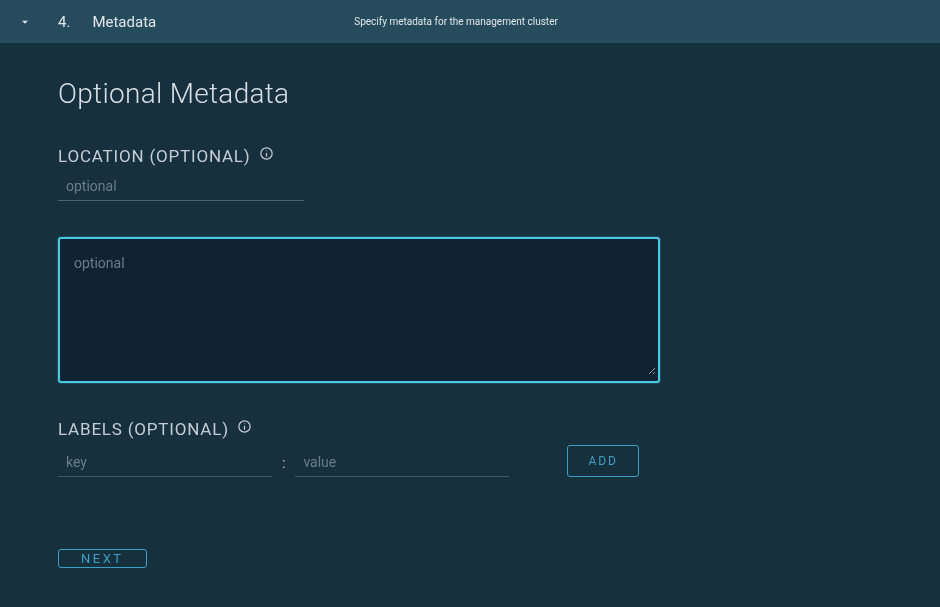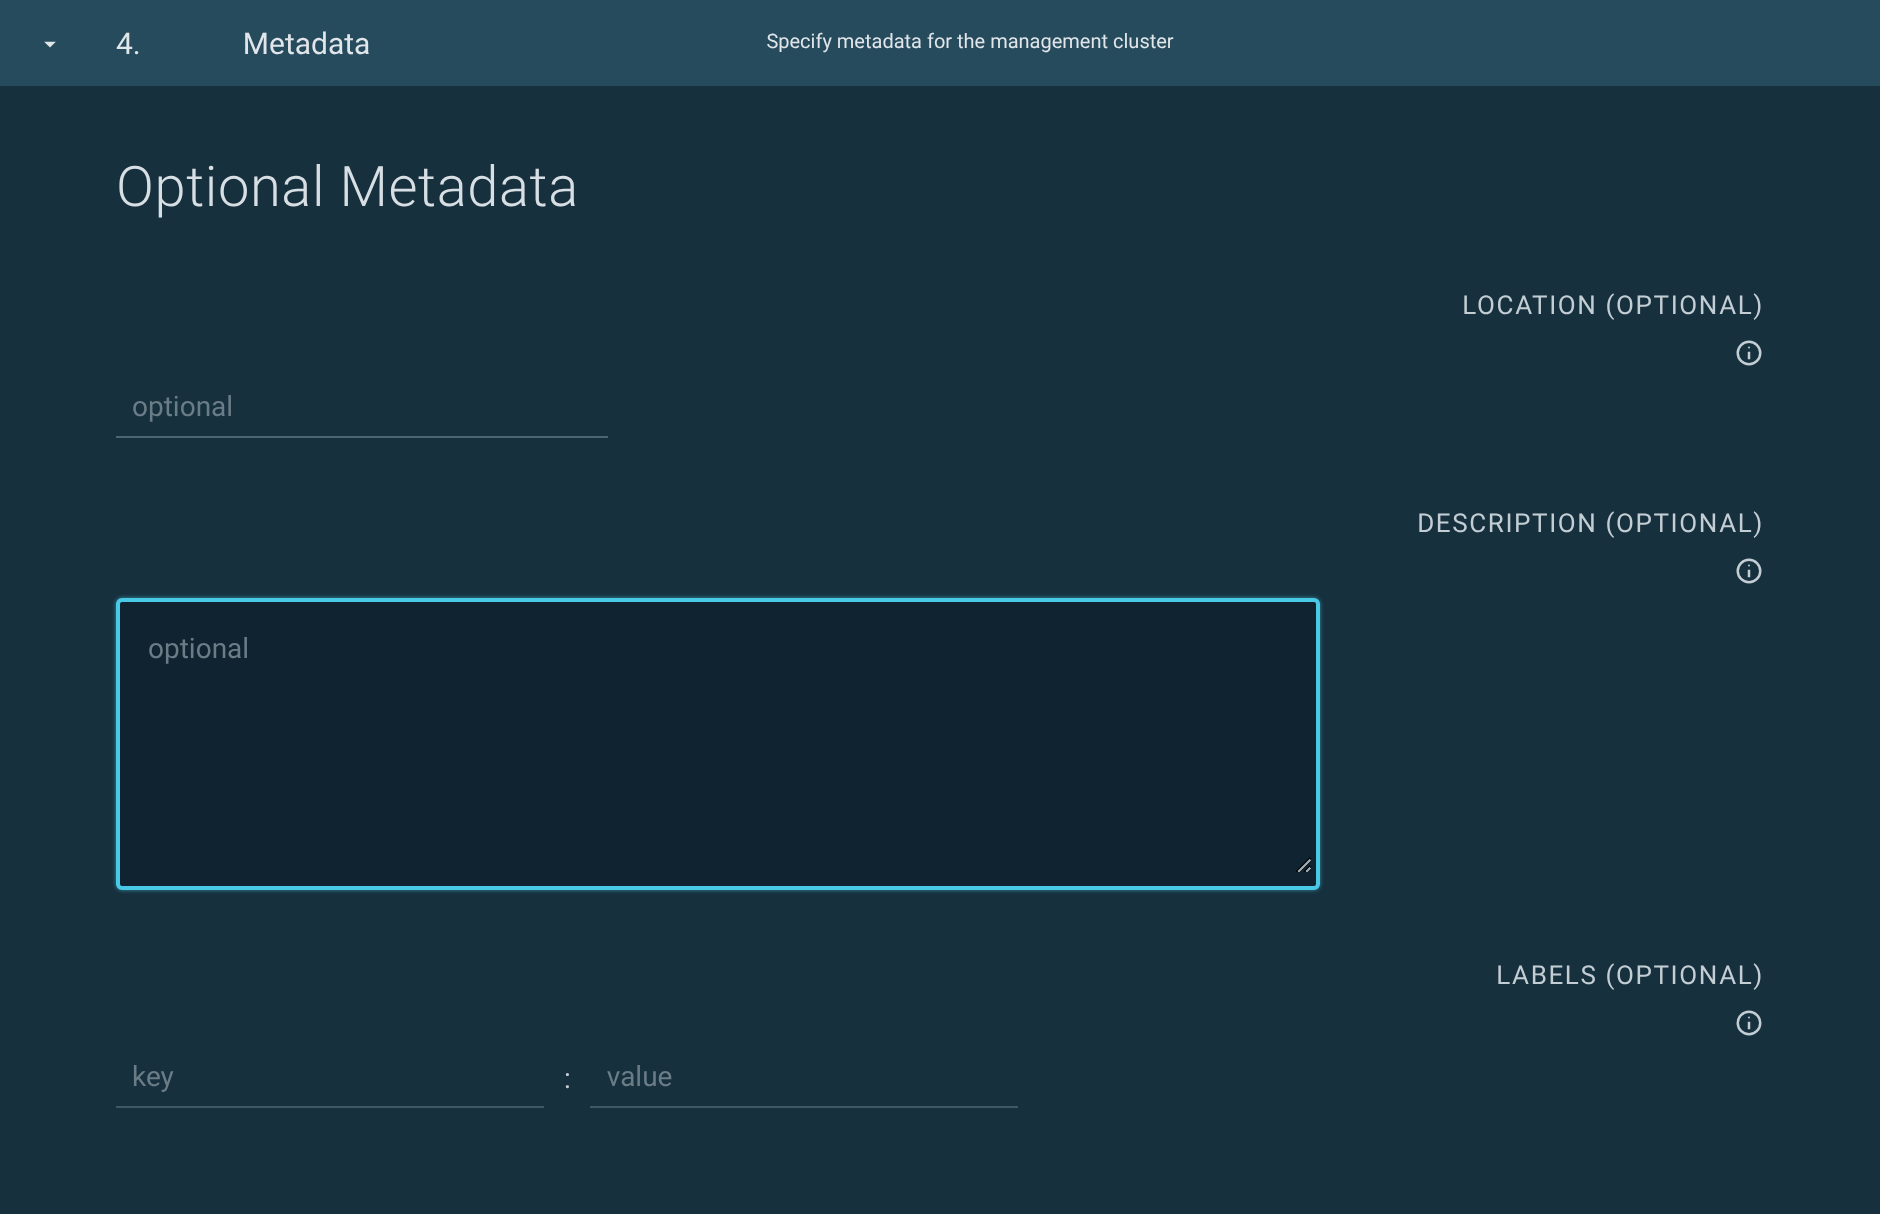--- a/index.html
+++ b/index.html
@@ -33,21 +33,21 @@
       fill: #e1e6ea;
     }
     .step-number {
       color: #e1e6ea;
       font-size: 15px;
       margin-left: 8px;
     }
     .step-name {
       color: #e1e6ea;
       font-size: 15px;
-      margin-left: 33px;
+      margin-left: 4px;
       text-align: right;
     }
     .step-desc {
       color: #e1e6ea;
       font-size: 10px;
       margin-left: 180px;
     }
     .content {
       padding: 34px 58px 30px 58px;
     }
@@ -55,28 +55,27 @@
       font-size: 28px;
       font-weight: 300;
       color: #d8dfe4;
       margin-bottom: 36px;
       letter-spacing: 0.3px;
     }
     .field-group {
       margin-bottom: 36px;
     }
     .field-label {
-      font-size: 13px;
+      font-size: 17px;
       letter-spacing: 0.8px;
       color: #c3cdd4;
       margin-bottom: 6px;
       display: flex;
-      align-items: flex-end;
+      align-items: flex-start;
       gap: 8px;
-      flex-direction: column;
     }
     .info-icon {
       display: inline-flex;
       align-items: center;
       justify-content: center;
       width: 15px;
       height: 15px;
       cursor: pointer;
     }
     .info-icon svg {
@@ -199,47 +198,38 @@
             <circle cx="12" cy="12" r="9"></circle>
             <line x1="12" y1="11" x2="12" y2="17"></line>
             <circle cx="12" cy="7.5" r="0.8" fill="#c3cdd4" stroke="none"></circle>
           </svg>
       </span>
     </div>
     <input type="text" class="text-input" placeholder="optional" style="">
   </div>
 
   <div class="field-group">
-    <div class="field-label">
-      <span>DESCRIPTION (OPTIONAL)</span>
-      <span class="info-icon">
-        <svg width="15" height="15" viewBox="0 0 24 24" fill="none" stroke-width="2">
-            <circle cx="12" cy="12" r="9"></circle>
-            <line x1="12" y1="11" x2="12" y2="17"></line>
-            <circle cx="12" cy="7.5" r="0.8" fill="#c3cdd4" stroke="none"></circle>
-          </svg>
-      </span>
-    </div>
     <div class="textarea-wrapper">
       <textarea class="textarea-input" placeholder="optional" style=""></textarea>
     </div>
   </div>
 
   <div class="field-group">
     <div class="field-label">
       <span>LABELS (OPTIONAL)</span>
       <span class="info-icon">
         <svg width="15" height="15" viewBox="0 0 24 24" fill="none" stroke-width="2">
             <circle cx="12" cy="12" r="9"></circle>
             <line x1="12" y1="11" x2="12" y2="17"></line>
             <circle cx="12" cy="7.5" r="0.8" fill="#c3cdd4" stroke="none"></circle>
           </svg>
       </span>
     </div>
     <div class="labels-row">
       <input type="text" class="kv-input key" placeholder="key" style="">
       <span class="colon">:</span>
       <input type="text" class="kv-input value" placeholder="value" style="">
+      <button class="add-button">ADD</button>
     </div>
   </div>
 
   <button class="next-button">NEXT</button>
 </div>
 
 </body></html>

